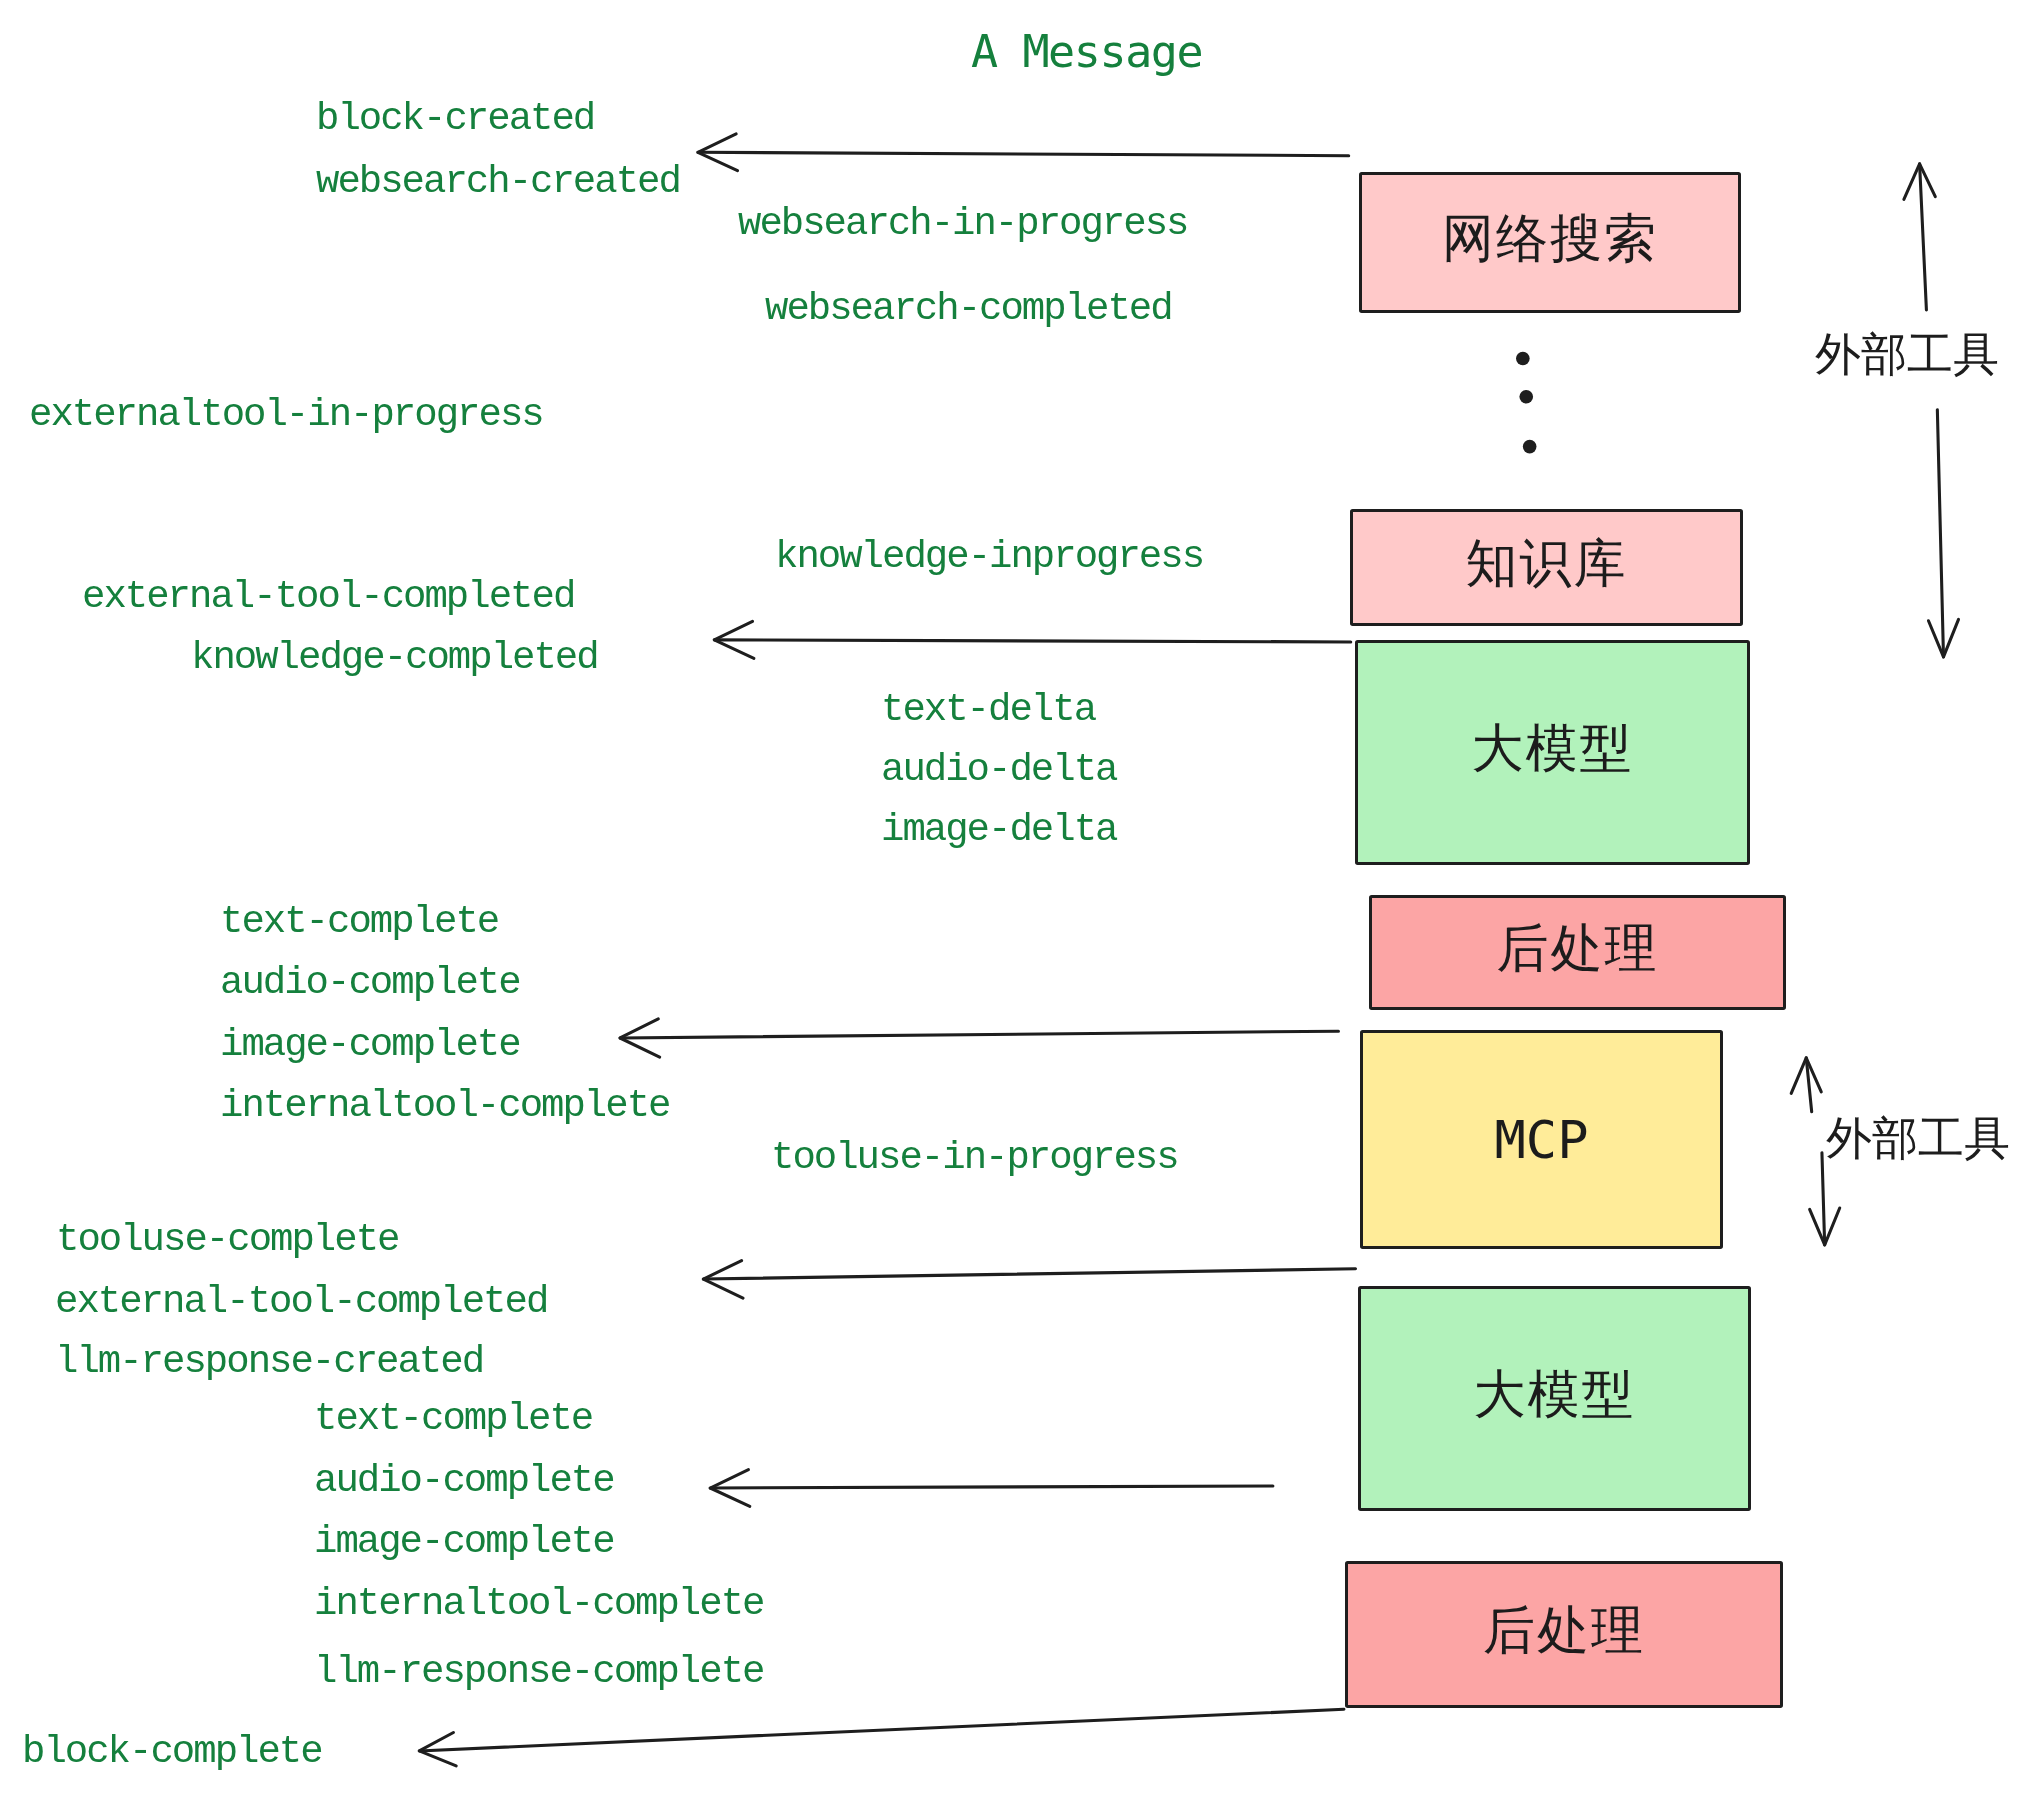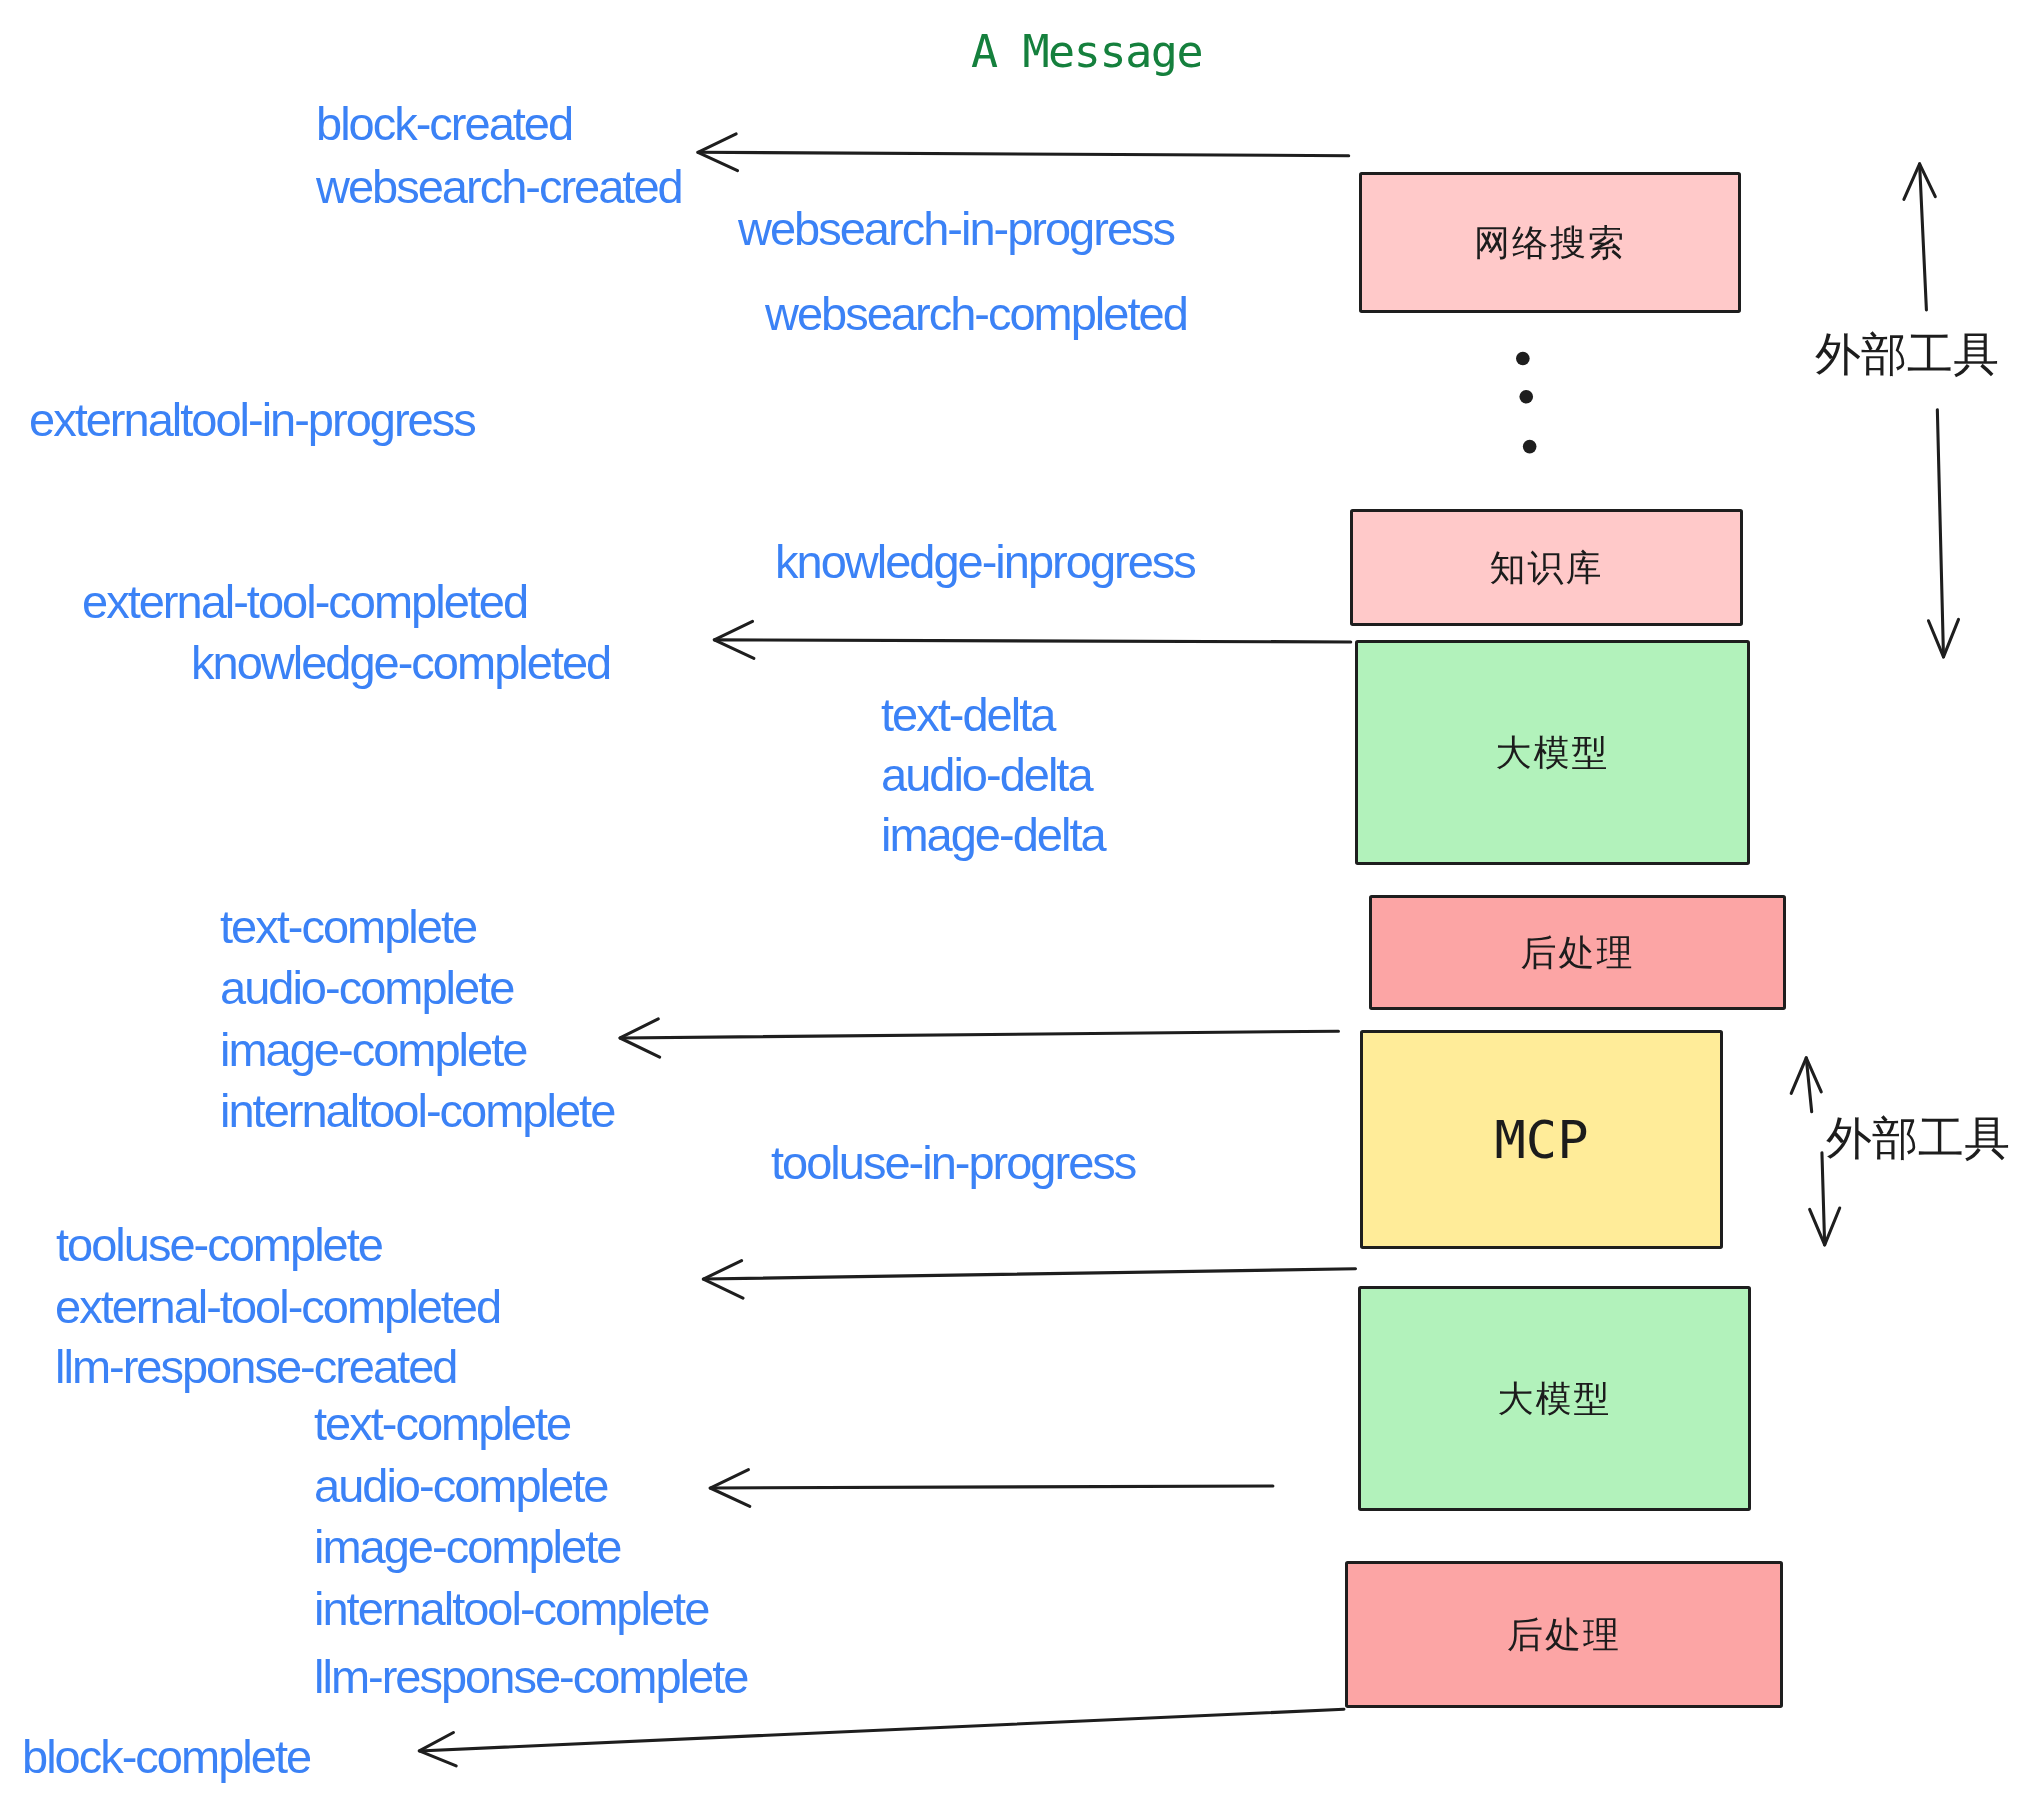--- a/index.html
+++ b/index.html
@@ -20,39 +20,39 @@
     font-family:"DejaVu Sans Mono", monospace;
     font-size:45px;
     letter-spacing:-1.4px;
     color:#15803d;
     white-space:nowrap;
     line-height:1;
     margin-top:8px;
   }
   .evt{
     position:absolute;
-    font-family:Liberation Sans, sans-serif;
-    font-size:47px;
+    font-family:Liberation Mono, monospace;
+    font-size:39px;
     letter-spacing:-2px;
-    color:#3b82f6;
+    color:#15803d;
     white-space:nowrap;
     line-height:1;
   }
   .box{
     position:absolute;
     border:3.4px solid #1e1e1e;
     border-radius:2.7px;
     box-sizing:border-box;
     display:flex;
     align-items:center;
     justify-content:center;
   }
   .box .lbl{
-    font-family:Liberation Sans, sans-serif;
-    font-size:36px;
+    font-family:Liberation Mono, monospace;
+    font-size:52px;
     color:#1c1c1c;
     letter-spacing:2px;
     line-height:1;
     white-space:nowrap;
   }
   .box.pink{background:#ffc9c9;}
   .box.green{background:#b2f2bb;}
   .box.yellow{background:#ffec99;}
   .box.white{background:#fca5a5;}
   .box.mcp .lbl{

